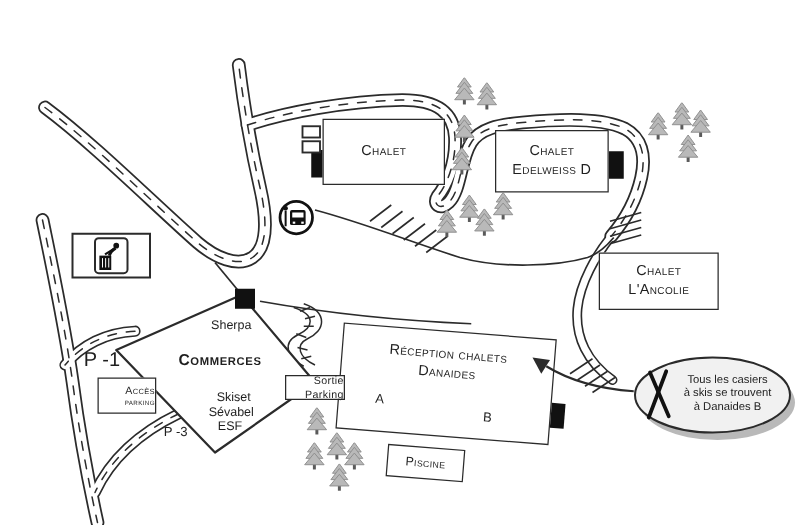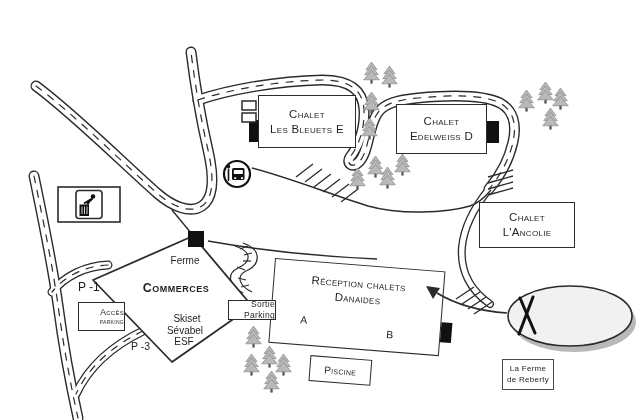--- a/index.html
+++ b/index.html
@@ -163,21 +163,20 @@
       <g stroke="#111" stroke-width="3" stroke-linecap="round">
         <path d="M 520,298 L 535,333"></path>
         <path d="M 533,297 L 519,334"></path>
       </g>
     </g>
   </svg>
 
 
   <div class="box chalet" style="left:258px;top:95px;width:98px;height:53px;">
     <span>Chalet</span>
-    <span>Les Bleuets E</span>
   </div>
 
   <div class="box chalet" style="left:396px;top:104px;width:91px;height:50px;">
     <span>Chalet</span>
     <span>Edelweiss D</span>
   </div>
 
   <div class="box chalet" style="left:479px;top:202px;width:96px;height:46px;">
     <span>Chalet</span>
     <span>L'Ancolie</span>
@@ -187,44 +186,45 @@
     <span>Réception chalets</span>
     <span>Danaides</span>
     <span class="unit" style="left:29px;top:52px;">A</span>
     <span class="unit" style="left:116px;top:60px;">B</span>
     <span class="entrance" style="left:170px;top:50px;width:11px;height:20px;"></span>
     <div class="piscine">
       <span>Piscine</span>
     </div>
   </div>
 
-  <div class="lbl ctr com" style="left:185px;top:255px;font-variant:normal;">Ferme</div>
+  <div class="lbl ctr com" style="left:185px;top:255px;font-variant:normal;">Sherpa</div>
   <div class="lbl ctr" style="left:176px;top:281px;font-variant:small-caps;font-size:12.5px;letter-spacing:.5px;font-weight:bold;">Commerces</div>
   <div class="lbl ctr com" style="left:187px;top:313px;font-variant:normal;">Skiset</div>
   <div class="lbl ctr com" style="left:185px;top:324.5px;font-variant:normal;">Sévabel</div>
   <div class="lbl ctr com" style="left:184px;top:336px;font-variant:normal;">ESF</div>
 
-  <div class="lbl" style="left:78px;top:280px;font-size:12px;">P -1</div>
+  <div class="lbl" style="left:67px;top:280px;font-size:16px;">P -1</div>
   <div class="lbl" style="left:131px;top:340px;font-size:10.5px;">P -3</div>
 
   <div class="box smallbox" style="left:78px;top:302px;width:47px;height:29px;border-width:1.6px;">
     <span style="font-size:8.5px;">Accès</span>
     <span style="font-size:7.5px;">parking</span>
   </div>
 
   <div class="box smallbox" style="left:228px;top:300px;width:48px;height:20px;border-width:1.5px;font-variant:normal;">
     <span>Sortie</span>
     <span>Parking</span>
   </div>
 
-  <div class="box ferme" style="left:502px;top:359px;width:52px;height:31px;">
-    <span>La Ferme</span>
-    <span>de Reberty</span>
-  </div>
-
+
+  <div class="bubble-text">
+    <span>Tous les casiers</span>
+    <span>à skis se trouvent</span>
+    <span>à Danaides B</span>
+  </div>
 
   <svg class="layer" width="640" height="420" viewBox="0 0 640 420" style="pointer-events:none;">
     <g>
       <path d="M 507,313 C 478,311 455,304 437,293" fill="none" stroke="#2b2b2b" stroke-width="1.7"></path>
       <polygon points="426,286 440,288 433,299" fill="#2b2b2b"></polygon>
     </g>
   </svg>
 
 </div>
 

